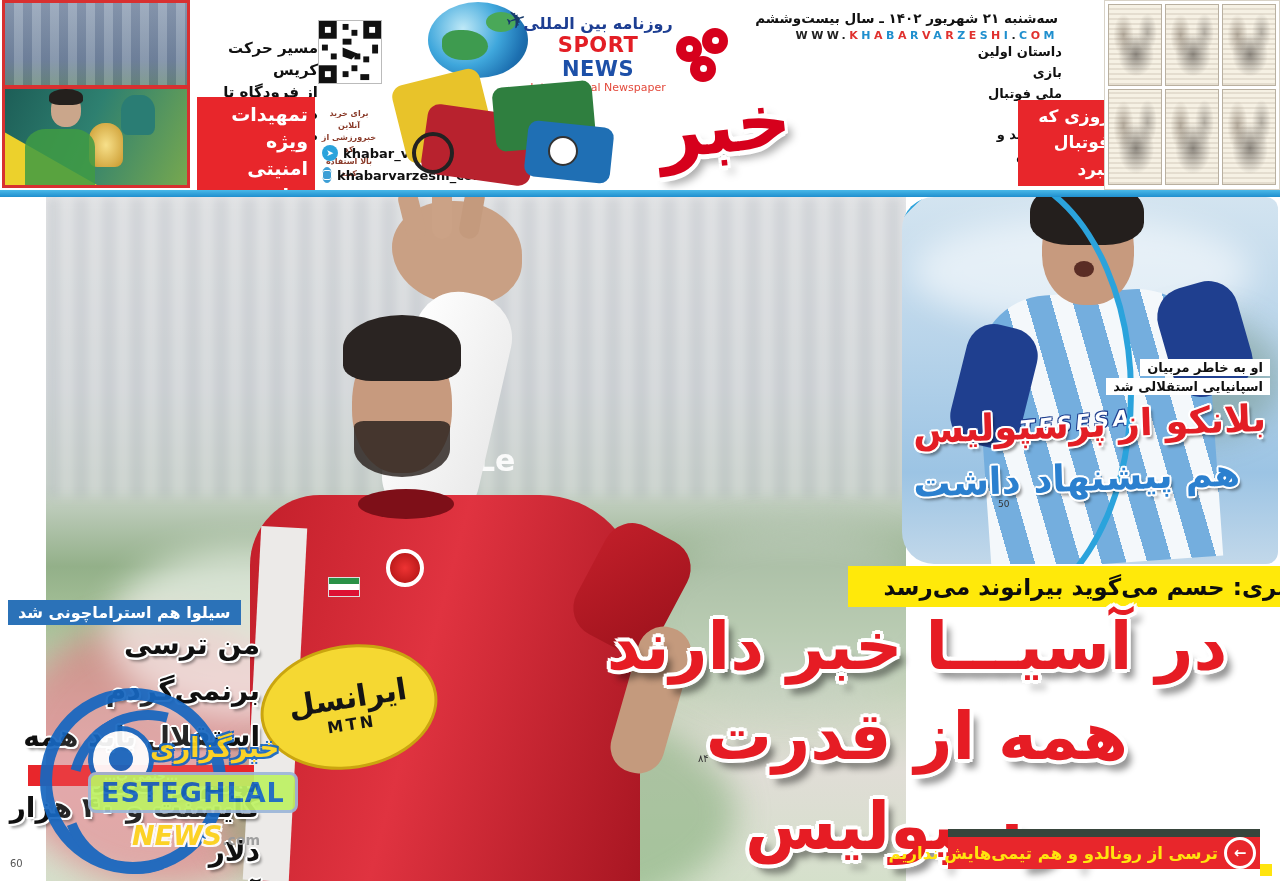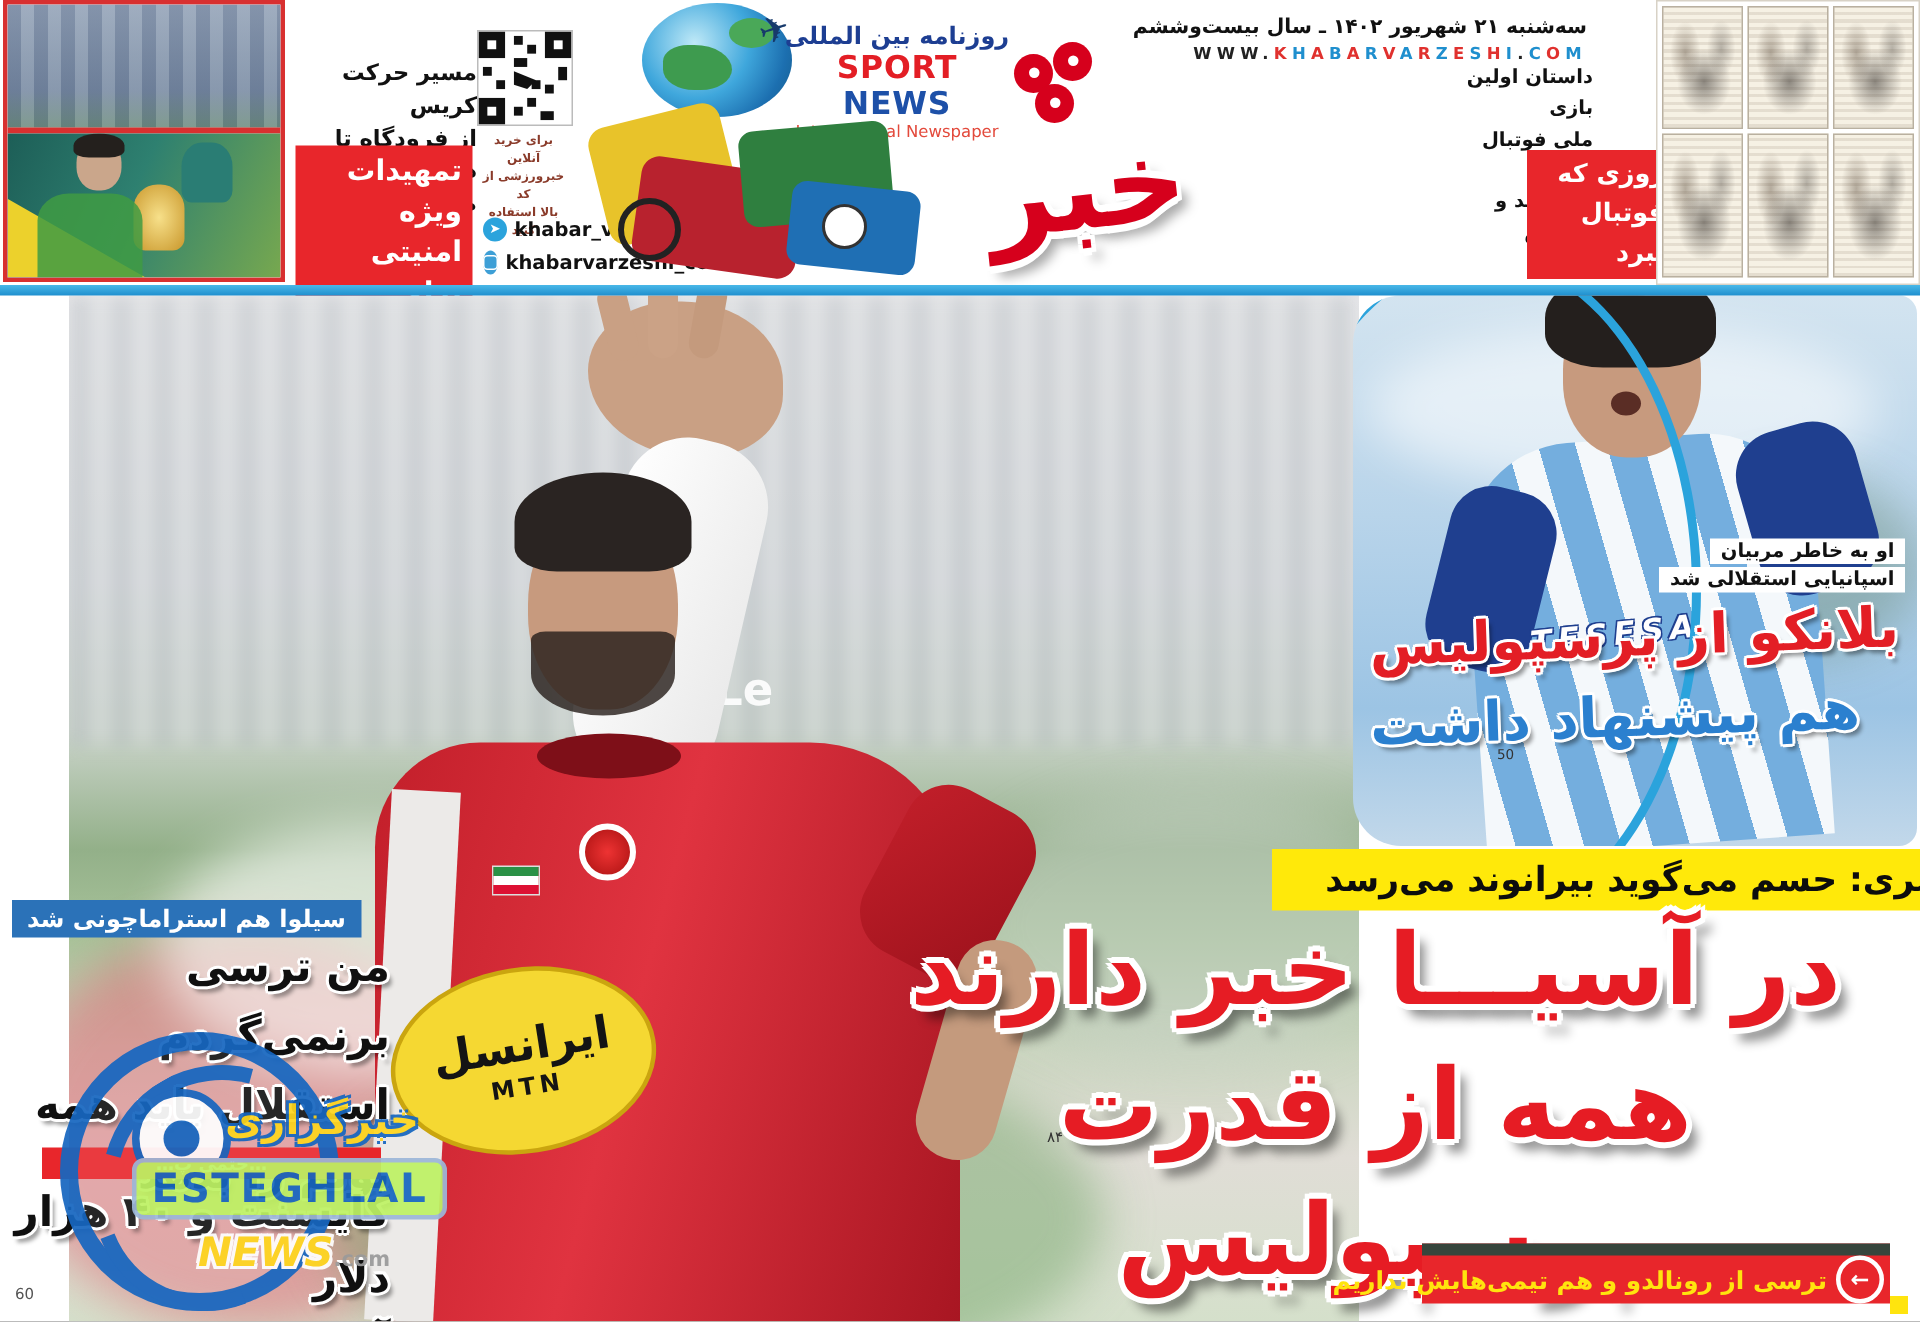--- a/index.html
+++ b/index.html
@@ -68,21 +68,21 @@
           <rect x="4" y="11" width="2" height="2"></rect>
           <rect x="18" y="8" width="2" height="3"></rect>
         <rect x="8" y="17" width="2" height="2"></rect>
           <rect x="11" y="15" width="2" height="2"></rect>
           <rect x="14" y="18" width="3" height="2"></rect>
         <rect x="15" y="12" width="2" height="2"></rect>
           <rect x="12" y="11" width="2" height="2"></rect>
         <path d="M8 9 l5 2 -2 2 -3 -1 z"></path>
       </g>
     </svg>
-    <div class="rtl b" style="font-size:8px;line-height:1.5;color:#8a3b2a;margin-top:0;">
+    <div class="rtl b" style="font-size:8px;line-height:1.5;color:#8a3b2a;margin-top:20px;">
       <div>برای خرید آنلاین</div>
       <div>خبرورزشی از کد</div>
       <div>بالا استفاده کنید</div>
     </div>
   </div>
 
   <div class="abs" style="left:322px;top:142px;width:160px;font-size:13px;">
     <div style="display:flex;align-items:center;gap:5px;height:22px;">
       <span style="width:16px;height:16px;border-radius:50%;background:#2ba3dc;color:#fff;font-size:9px;display:inline-flex;align-items:center;justify-content:center;">➤</span>
       <span class="b" style="color:#111;">khabar_varzeshi</span>

